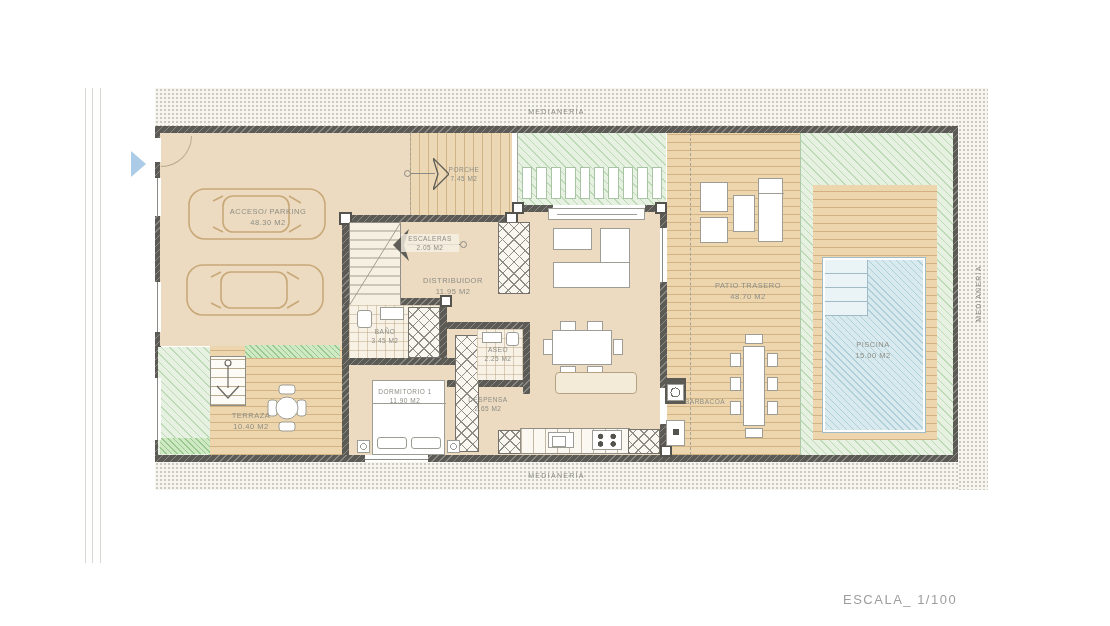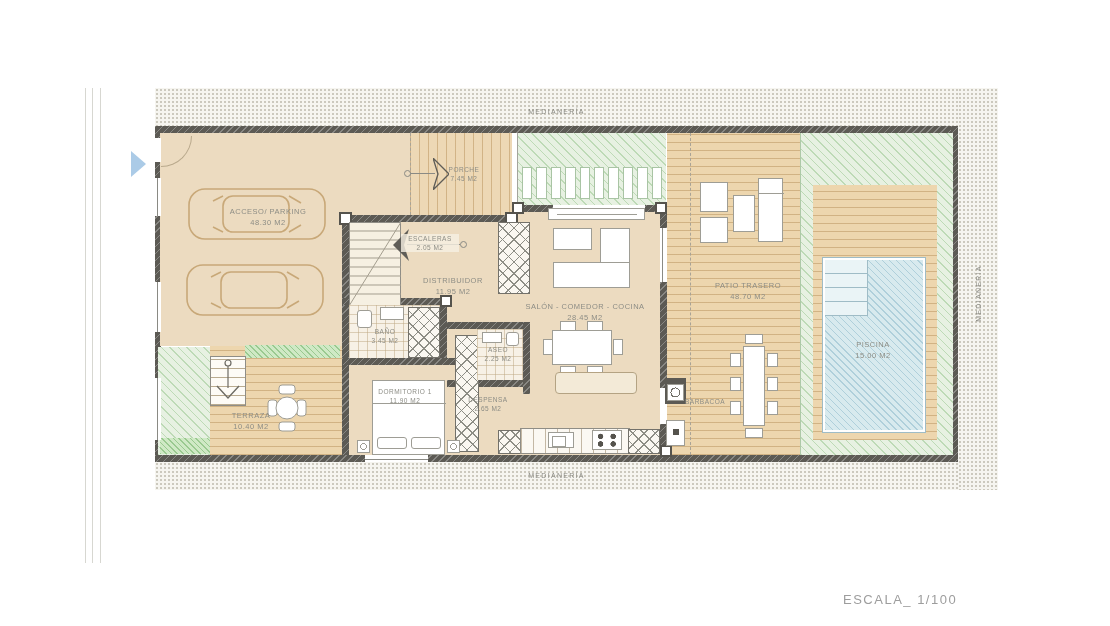--- a/index.html
+++ b/index.html
@@ -1,16 +1,16 @@
 <!DOCTYPE html>
 <html><head>
 <meta charset="utf-8">
 <style>
   html,body{margin:0;padding:0;background:#fff;}
-  .canvas{position:relative;width:1110px;height:626px;background:#fff;overflow:hidden;
+  .canvas{position:relative;width:988px;height:626px;background:#fff;overflow:hidden;
           font-family:"Liberation Sans",sans-serif;}
   .abs{position:absolute;}
 
   
   .stipple{background-color:#f6f5f0;
     background-image:radial-gradient(#ccc9be 0.8px, transparent 1px);
     background-size:4px 4px;}
   .wall{background-color:#5c5a54;
     background-image:repeating-linear-gradient(135deg, rgba(255,255,255,.28) 0 1px, transparent 1px 5px);}
   .beige{background:#ecdbc0;}
@@ -290,24 +290,20 @@
         <span>7.45 m2</span>
     </div>
     <div class="abs lbl lbl-sm" style="left:246px;top:146px;width:58px;background:rgba(246,240,226,.8)">
       <span>ESCALERAS</span>
         <span>2.05 m2</span>
     </div>
     <div class="abs lbl" style="left:258px;top:188px;width:80px">
       <span>DISTRIBUIDOR</span>
         <span>11.95 m2</span>
     </div>
-    <div class="abs lbl" style="left:360px;top:214px;width:140px">
-      <span>SALÓN - COMEDOR - COCINA</span>
-        <span>28.45 m2</span>
-    </div>
     <div class="abs lbl lbl-sm" style="left:200px;top:239px;width:60px;z-index:31">
       <span>BAÑO</span>
         <span>3.45 m2</span>
     </div>
     <div class="abs lbl lbl-sm" style="left:315px;top:257px;width:56px;z-index:31">
       <span>ASEO</span>
         <span>2.25 m2</span>
     </div>
     <div class="abs lbl lbl-sm" style="left:212px;top:299px;width:76px;z-index:31">
       <span>DORMITORIO 1</span>

